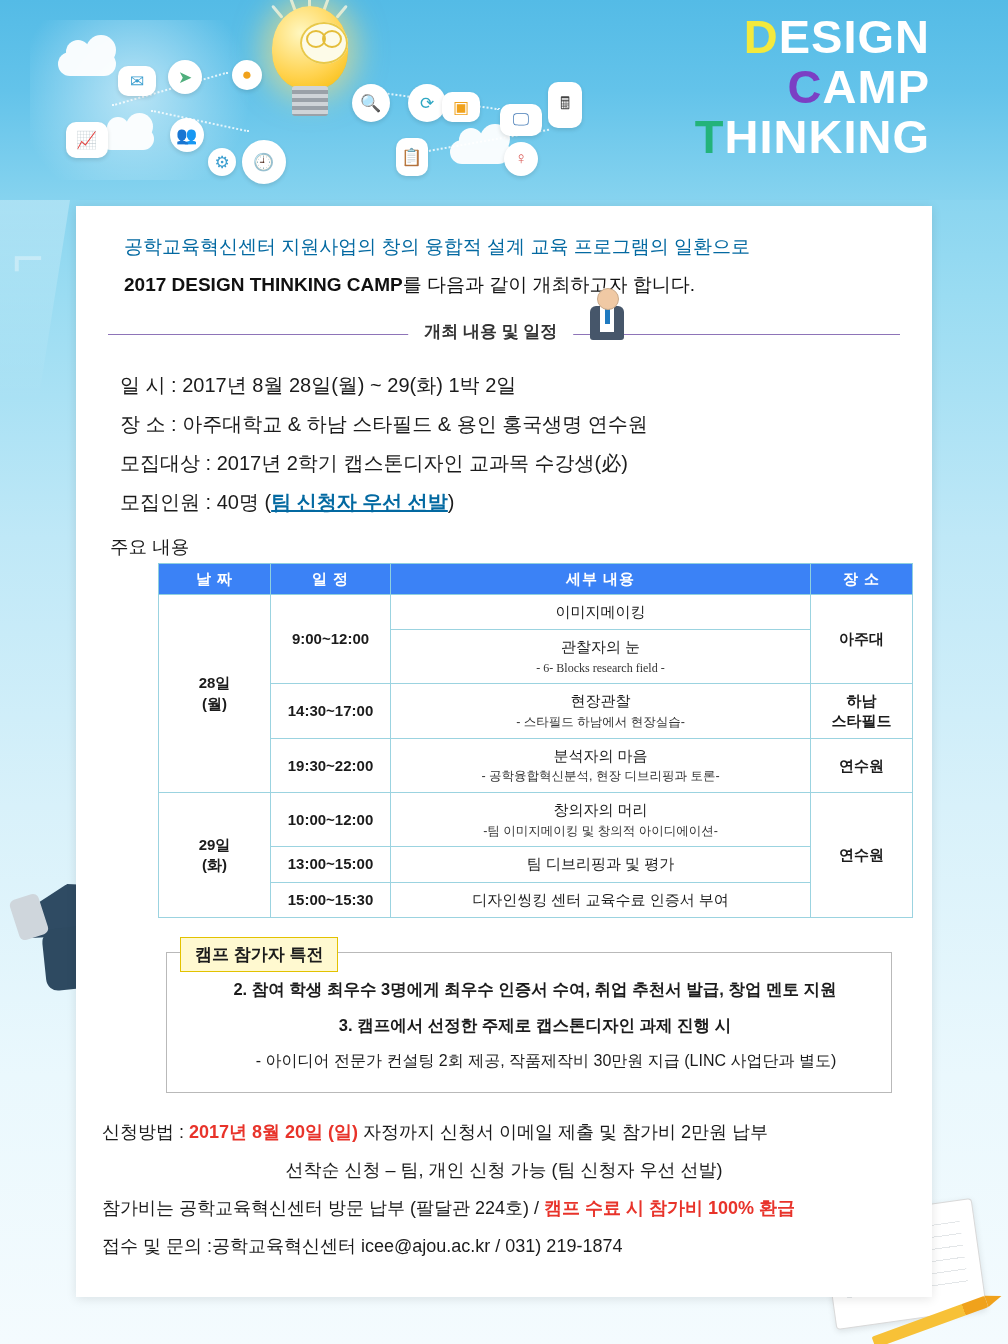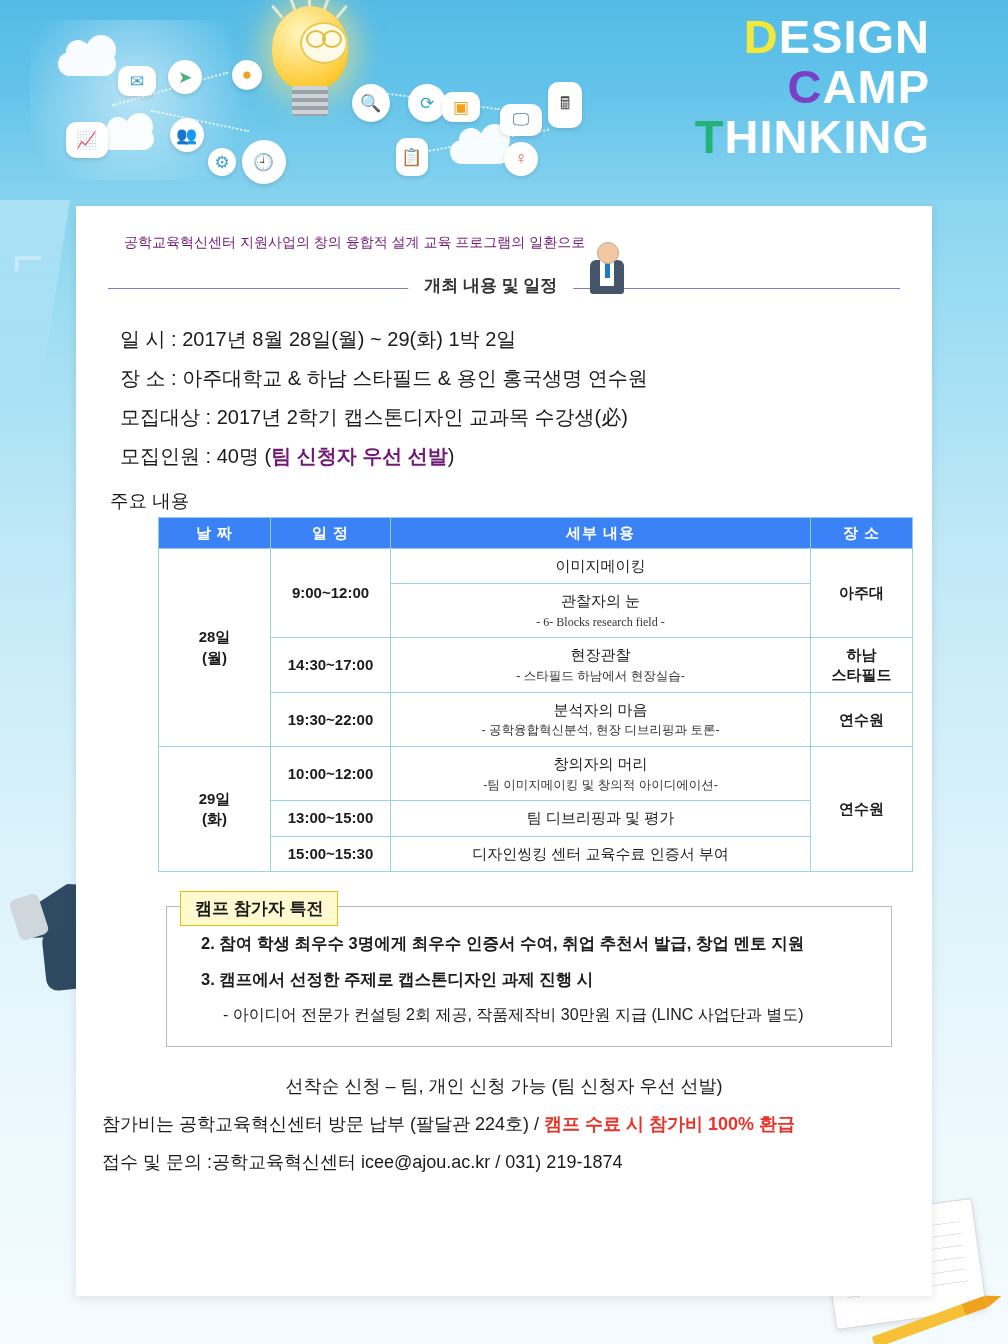--- a/index.html
+++ b/index.html
@@ -228,22 +228,22 @@
     left: 76px;
     top: 206px;
     width: 856px;
     min-height: 1090px;
     background: #ffffff;
     box-shadow: 0 2px 10px rgba(0,0,0,0.10);
     padding: 22px 26px 26px 26px;
     box-sizing: border-box;
   }
   .intro1 {
-    font-size: 14px;
-    color: #701a75;
+    font-size: 19px;
+    color: #0369a1;
     margin: 6px 0 0 22px;
   }
   .intro2 {
     font-size: 19px;
     color: #111111;
     margin: 12px 0 0 22px;
   }
   .intro2 b { font-weight: bold; }
   .sec-head {
     position: relative;
@@ -290,21 +290,21 @@
   .person .tie {
     position: absolute; left: 21px; top: 20px;
     width: 5px; height: 16px; background: #1f7ac0;
   }
   .info-list {
     margin: 16px 0 0 18px;
     font-size: 20px;
     color: #1b1b1b;
     line-height: 1.95;
   }
-  .info-list .hl { color: #701a75; font-weight: bold; }
+  .info-list .hl { color: #0369a1; font-weight: bold; text-decoration: underline; }
   .main-label {
     margin: 12px 0 4px 8px;
     font-size: 18.5px;
     color: #1b1b1b;
   }
   table.schedule {
     border-collapse: collapse;
     width: 754px;
     margin-left: 56px;
     table-layout: fixed;
@@ -327,20 +327,21 @@
     line-height: 1.35;
   }
   td.day, td.time, td.place { font-weight: bold; }
   td.day { font-size: 15.5px; }
   .sub { display: block; font-size: 12.5px; color: #333333; margin-top: 2px; }
   .sub.en { font-family: "Liberation Serif", serif; font-size: 12px; }
   
   .benefit-wrap {
     position: relative;
     margin: 34px 0 0 0;
+    text-align: center;
   }
   .benefit-title {
     position: absolute;
     left: 78px; top: -15px;
     background: #fff9d0;
     border: 1px solid #e2c200;
     padding: 5px 14px;
     font-size: 17px;
     font-weight: bold;
     color: #1b1b1b;
@@ -447,20 +448,23 @@
   </div>
 
   <div class="notebook">
     <div class="lines"></div>
   </div>
   <div class="pencil"></div>
 
   <div class="card">
 
     <div class="intro1">공학교육혁신센터 지원사업의 창의 융합적 설계 교육 프로그램의 일환으로</div>
+    <div class="intro2">
+      <b>2017 DESIGN THINKING CAMP</b><span>를 다음과 같이 개최하고자 합니다.</span>
+    </div>
 
     <div class="sec-head">
       <div class="rule"></div>
       <div class="label">개최 내용 및 일정</div>
       <div class="person">
         <div class="body"></div>
         <div class="shirt"></div>
         <div class="tie"></div>
         <div class="head"></div>
       </div>
@@ -554,20 +558,23 @@
     <div class="benefit-wrap">
       <div class="benefit-title">캠프 참가자 특전</div>
       <div class="benefit-box">
         <div class="line">2. 참여 학생 최우수 3명에게 최우수 인증서 수여, 취업 추천서 발급, 창업 멘토 지원</div>
         <div class="line">3. 캠프에서 선정한 주제로 캡스톤디자인 과제 진행 시</div>
         <div class="line sub-line">- 아이디어 전문가 컨설팅 2회 제공, 작품제작비 30만원 지급 (LINC 사업단과 별도)</div>
       </div>
     </div>
 
     <div class="apply">
+      <div class="row">
+        <span>신청방법 : </span><span class="red">2017년 8월 20일 (일)</span><span> 자정까지 신청서 이메일 제출 및 참가비 2만원 납부</span>
+      </div>
       <div class="row center">선착순 신청 – 팀, 개인 신청 가능 (팀 신청자 우선 선발)</div>
       <div class="row">
         <span>참가비는 공학교육혁신센터 방문 납부 (팔달관 224호) /  </span><span class="red">캠프 수료 시 참가비 100% 환급</span>
       </div>
       <div class="row">접수 및 문의 :공학교육혁신센터  icee@ajou.ac.kr  /  031) 219-1874</div>
     </div>
 
   </div>
 </div>
 

